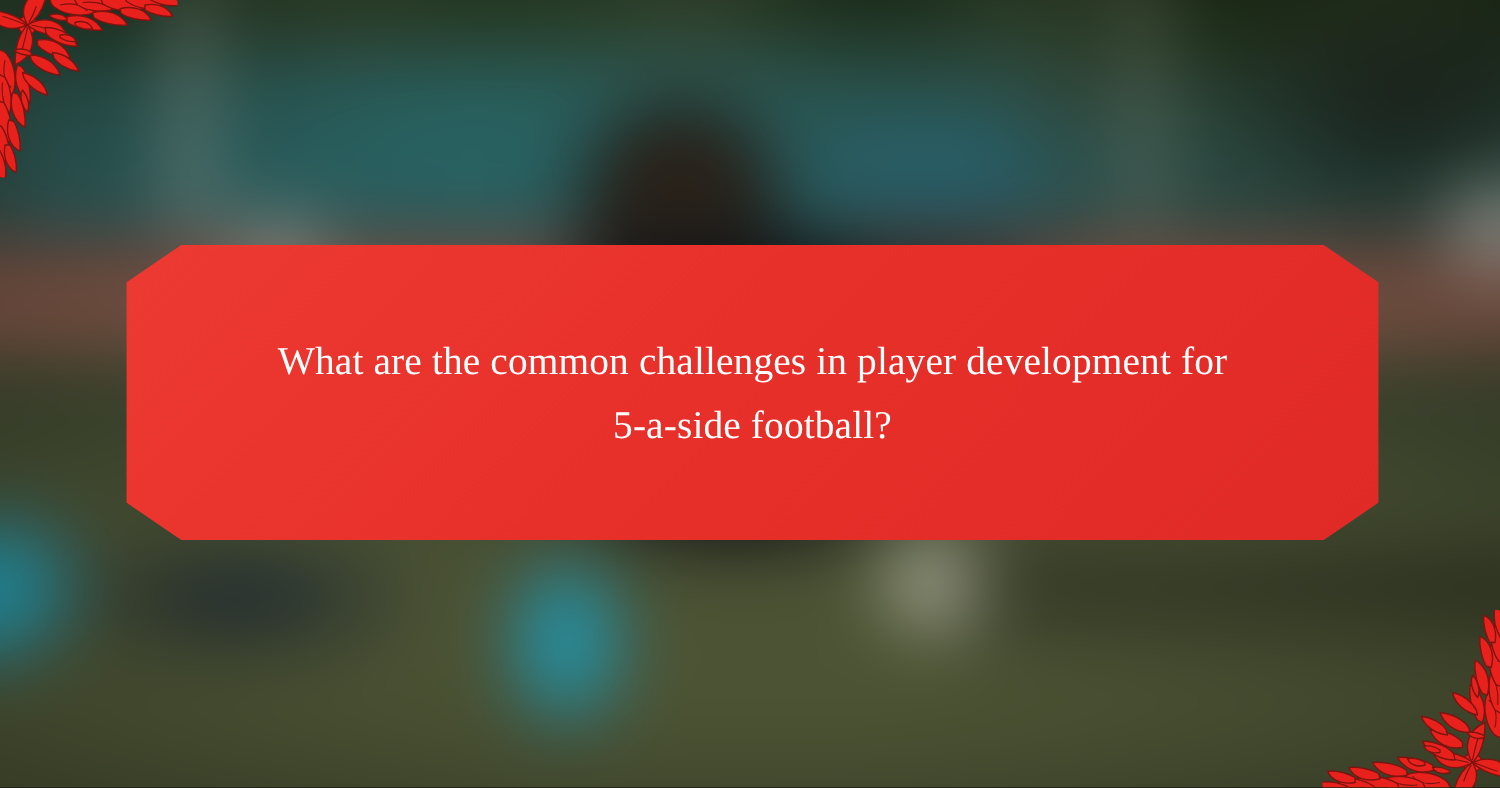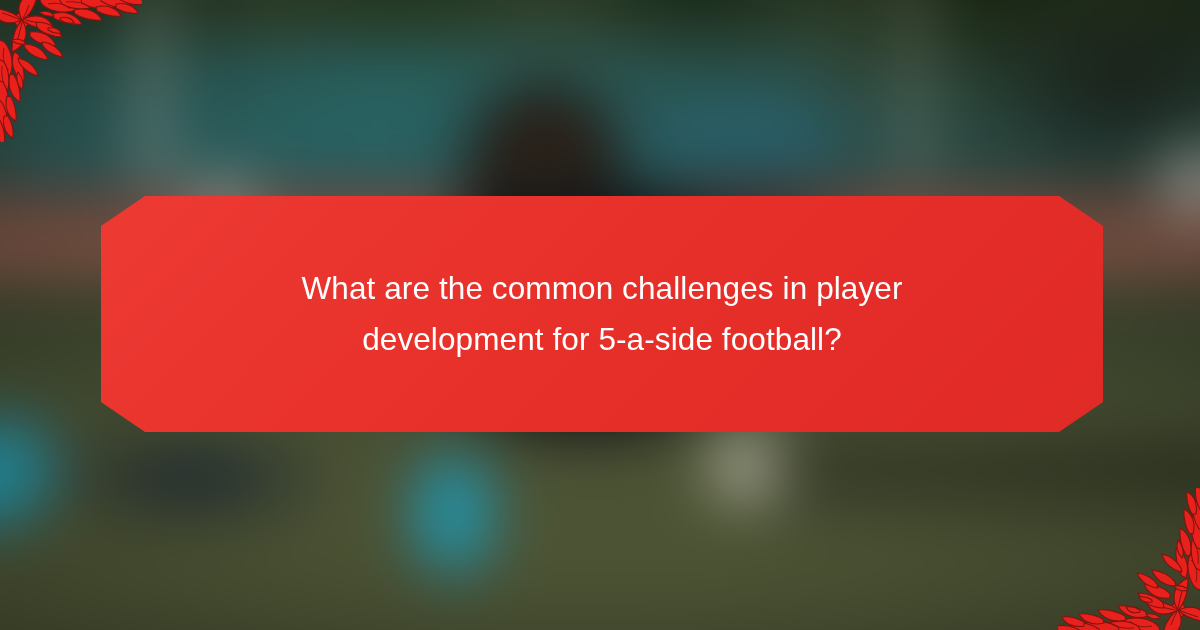--- a/index.html
+++ b/index.html
@@ -5,21 +5,21 @@
   html, body {
     margin: 0;
     padding: 0;
     background: #000;
   }
   #stage {
     position: relative;
     width: 1200px;
     height: 630px;
     overflow: hidden;
-    font-family: Liberation Sans, sans-serif;
+    font-family: Liberation Serif, serif;
     background: #3c4434;
   }
 
   
   #bg {
     position: absolute;
     inset: -60px;
     filter: blur(26px) saturate(1.05);
     transform: scale(1.06);
   }

